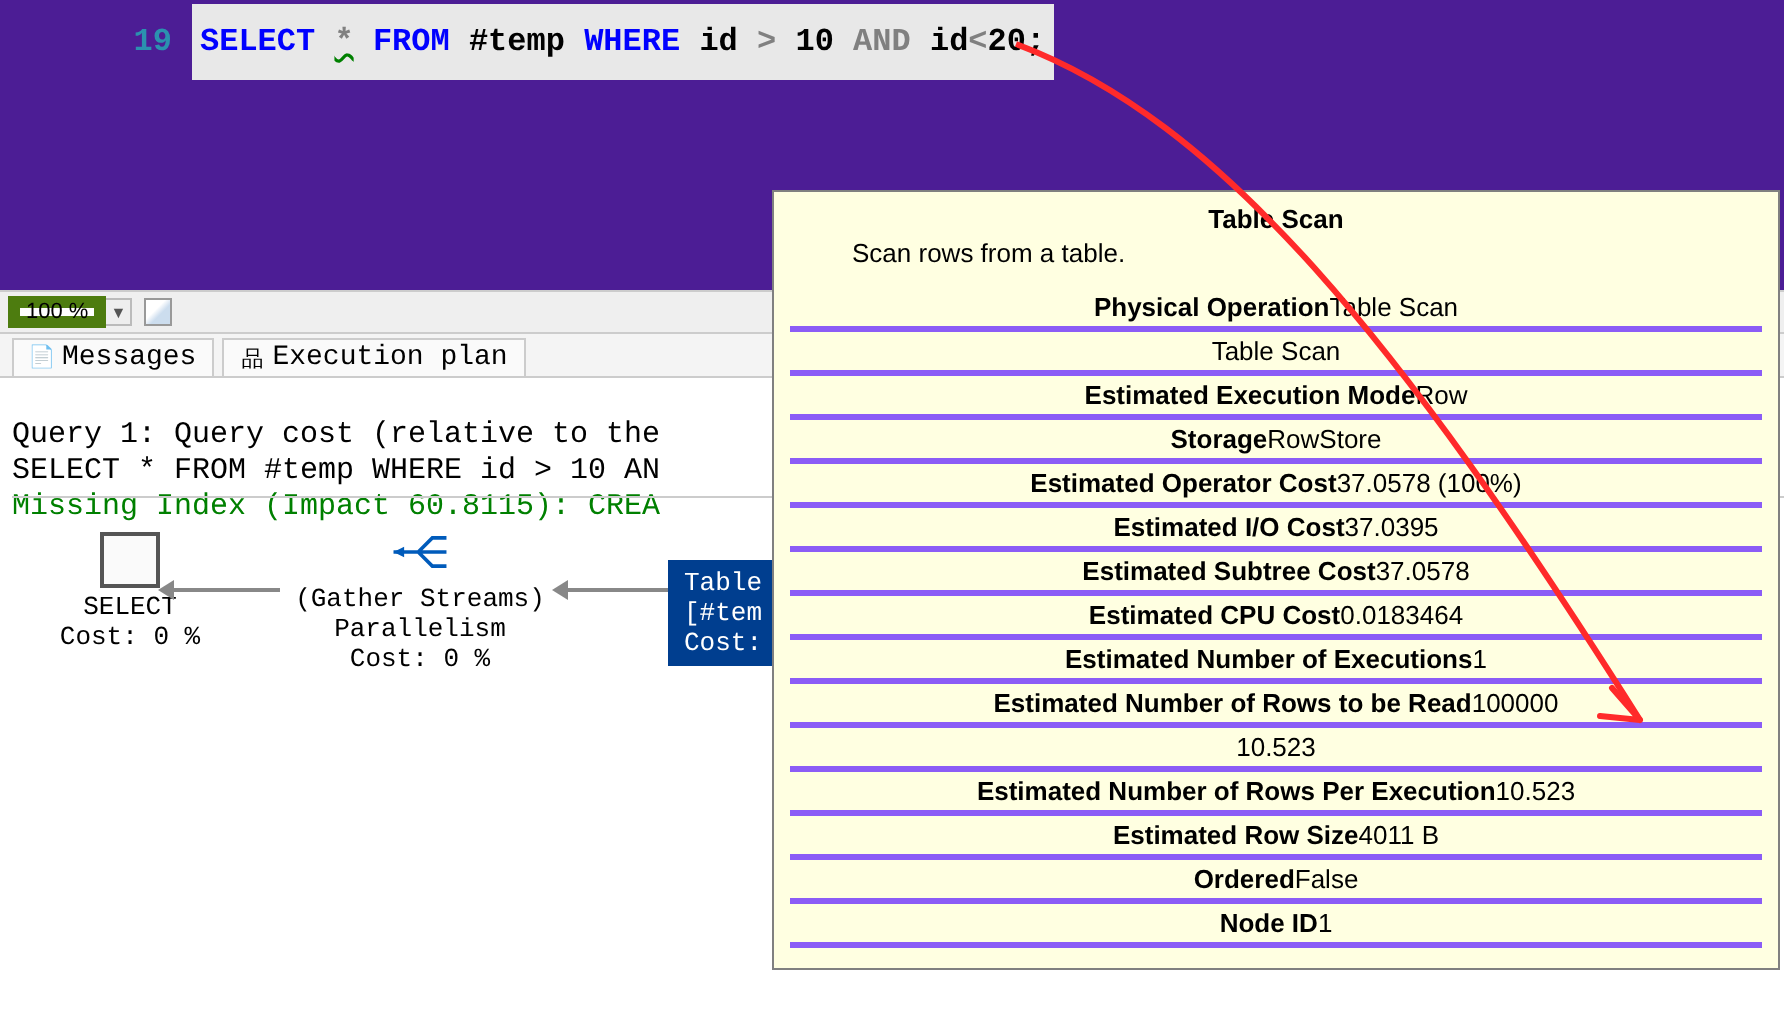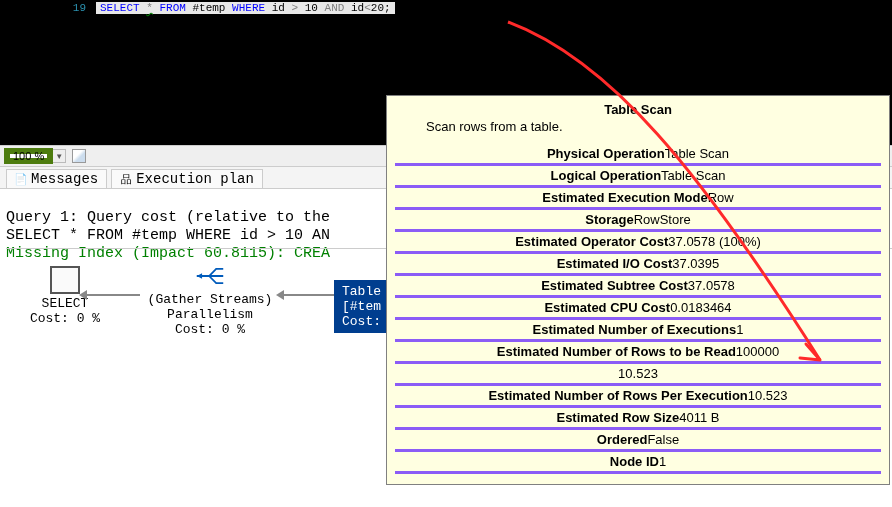--- a/index.html
+++ b/index.html
@@ -11,38 +11,39 @@
     width: 892px;
     height: 507px;
     overflow: hidden;
     position: relative;
   }
   
   .editor {
     position: absolute;
     left: 0; top: 0; right: 0;
     height: 145px;
-    background: #000000;
+    background: #4c1d95;
     font-family: Consolas, "Courier New", monospace;
-    font-size: 11px;
+    font-size: 16px;
+    font-weight: bold;
   }
   .editor-line {
     display: flex;
     align-items: baseline;
     padding-top: 2px;
   }
   .gutter {
     width: 96px;
     text-align: right;
     color: #2b91af;
     padding-right: 10px;
   }
   .code {
     background: #e8e8e8;
-    padding: 0 4px;
+    padding: 10px 4px;
     white-space: pre;
   }
   .kw { color: #0000ff; }
   .op { color: #808080; }
   .txt { color: #000; }
   .squig {
     text-decoration: underline wavy #008000;
     text-decoration-skip-ink: none;
   }
 
@@ -278,21 +279,20 @@
 
 <div class="tooltip">
   <div class="tt-title">Table Scan</div>
   <div class="tt-desc">Scan rows from a table.</div>
   <div id="tt-rows">
       <div class="tt-row">
         <span class="tt-key">Physical Operation</span>
         <span class="tt-val">Table Scan</span>
       </div>
       <div class="tt-row">
-        <span class="tt-key">Logical Operation</span>
         <span class="tt-val">Table Scan</span>
       </div>
       <div class="tt-row">
         <span class="tt-key">Estimated Execution Mode</span>
         <span class="tt-val">Row</span>
       </div>
       <div class="tt-row">
         <span class="tt-key">Storage</span>
         <span class="tt-val">RowStore</span>
       </div>

